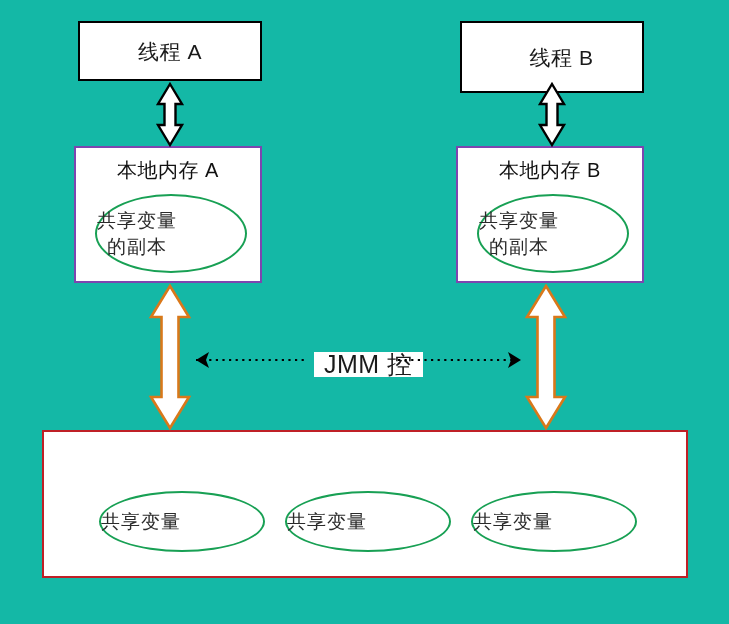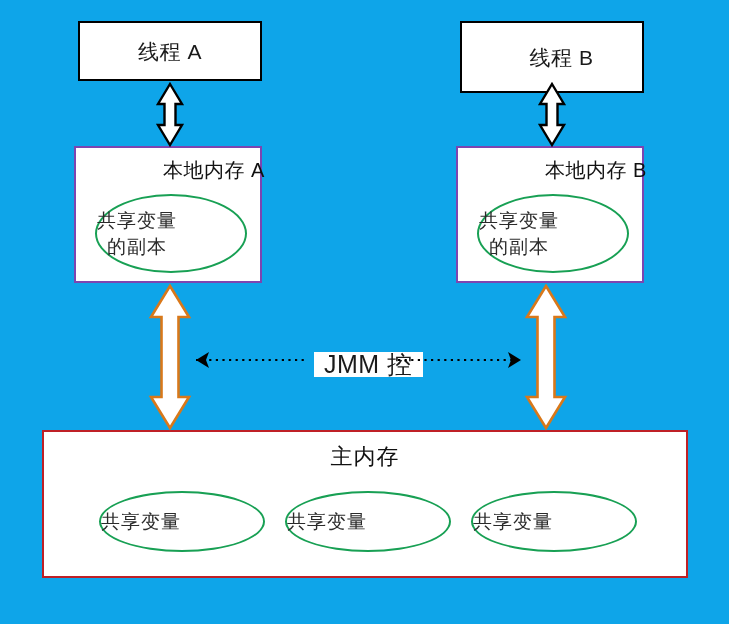--- a/index.html
+++ b/index.html
@@ -11,21 +11,21 @@
     width: 729px;
     height: 624px;
     font-family: "Liberation Sans", sans-serif;
     -webkit-font-smoothing: antialiased;
   }
   #diagram {
     position: relative;
     width: 729px;
     height: 624px;
     overflow: hidden;
-    background: #0ea5e9;
+    background: #14b8a6;
   }
   .abs { position: absolute; }
 
   
   .thread-box {
     box-sizing: border-box;
     border: 2.5px solid #000000;
     background: #ffffff;
     display: flex;
     align-items: center;
@@ -51,21 +51,20 @@
     top: 12px;
     left: 0;
     width: 100%;
     text-align: center;
     font-family: "Liberation Sans", "DejaVu Sans", sans-serif;
     font-size: 20px;
     color: #111111;
     letter-spacing: 0.5px;
     line-height: 1;
     white-space: nowrap;
-    padding-left: 46px;
   }
 
   
   .ellipse {
     box-sizing: border-box;
     border: 2.2px solid #18a054;
     border-radius: 50%;
     background: transparent;
     display: flex;
     align-items: center;
@@ -146,21 +145,20 @@
 
   <div class="abs local-box" style="left:456px; top:146px; width:188px; height:137px;">
     <div class="local-title">本地内存 B</div>
     <div class="abs ellipse" style="left:19px; top:46px; width:152px; height:79px;">
       <span class="ellipse-text">共享变量
 的副本</span>
     </div>
   </div>
 
   <div class="abs main-box" style="left:42px; top:430px; width:646px; height:148px;">
-    <div class="main-title">主内存</div>
 
     <div class="abs ellipse" style="left:55px; top:59px; width:166px; height:61px;">
       <span class="ellipse-text single">共享变量</span>
     </div>
 
     <div class="abs ellipse" style="left:241px; top:59px; width:166px; height:61px;">
       <span class="ellipse-text single">共享变量</span>
     </div>
 
     <div class="abs ellipse" style="left:427px; top:59px; width:166px; height:61px;">

